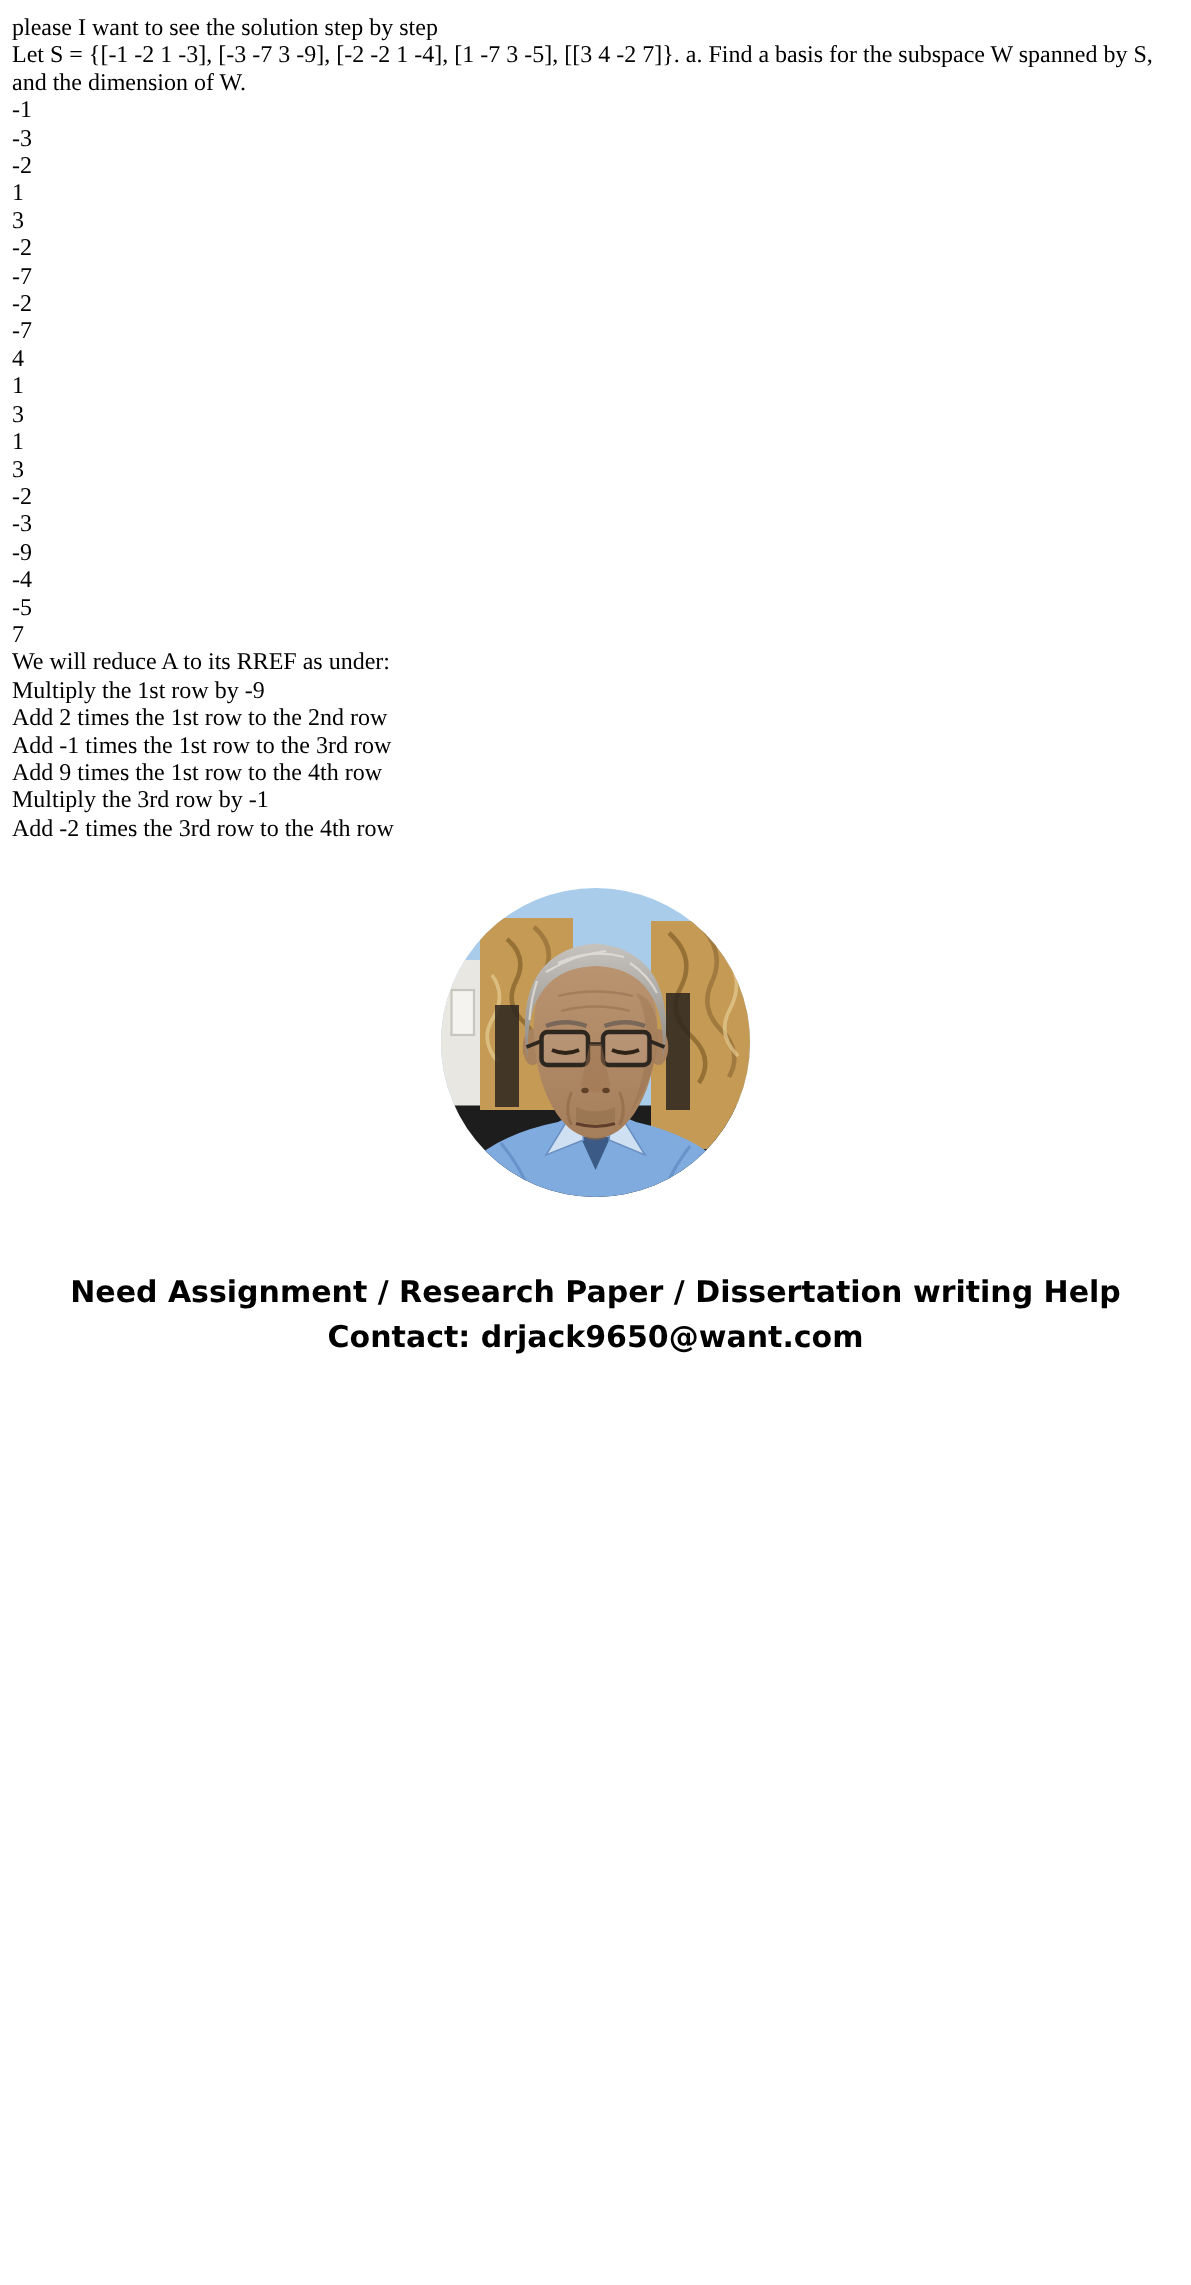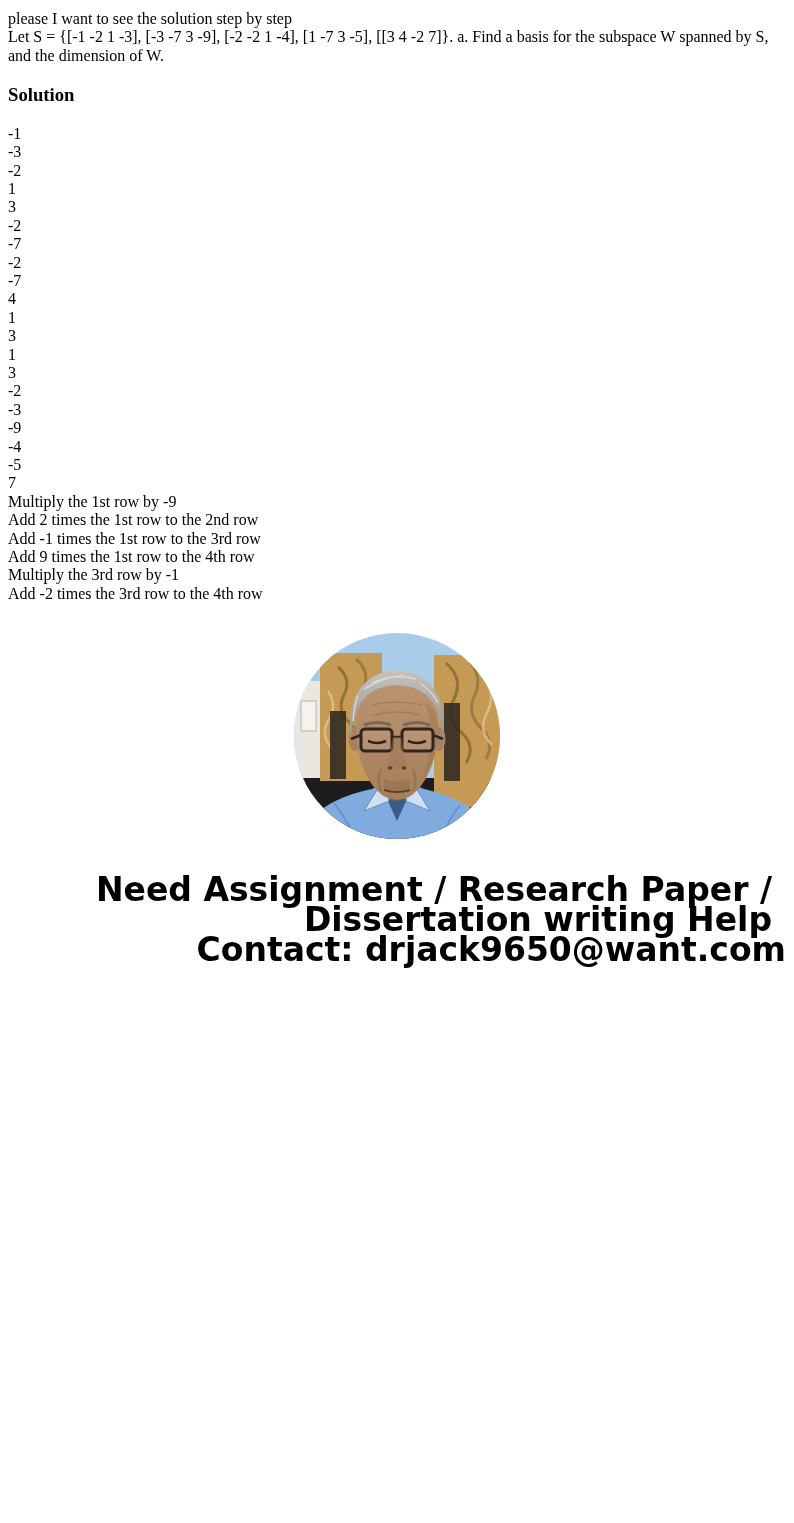--- a/index.html
+++ b/index.html
@@ -22,41 +22,40 @@
     font-weight: bold;
     font-family: "Liberation Serif", "DejaVu Serif", serif;
   }
   .avatar-wrap {
     width: 206px;
     height: 206px;
     margin: 30px auto 0 auto;
   }
   .avatar-wrap svg { display: block; width: 206px; height: 206px; }
   .footer {
-    margin-top: 36px;
-    text-align: right;
+    margin-top: 48px;
+    text-align: center;
     font-family: "DejaVu Sans", "Liberation Sans", sans-serif;
     font-weight: bold;
-    font-size: 33px;
+    font-size: 20px;
     line-height: 30px;
     color: #000000;
   }
   .footer-help { max-width: 750px; margin: 0 auto; }
   .footer-contact { margin: 0 auto; }
 </style>
 </head>
 <body style="background: rgb(255, 255, 255); color: rgb(0, 0, 0);">
 
 <main>
 
   <p class="first">please I want to see the solution step by step</p>
 
   <p>Let S = {[-1 -2 1 -3], [-3 -7 3 -9], [-2 -2 1 -4], [1 -7 3 -5], [[3 4 -2 7]}. a. Find a basis for the subspace W spanned by S, and the dimension of W.</p>
 
-  <h3>Solution</h3>
 
 
   <div>
       <p>-1</p>
       <p>-3</p>
       <p>-2</p>
       <p>1</p>
       <p>3</p>
       <p>-2</p>
       <p>-7</p>
@@ -68,20 +67,21 @@
       <p>1</p>
       <p>3</p>
       <p>-2</p>
       <p>-3</p>
       <p>-9</p>
       <p>-4</p>
       <p>-5</p>
       <p>7</p>
     </div>
 
+  <p>We will reduce A to its RREF as under:</p>
 
   <div>
       <p>Multiply the 1st row by -9</p>
       <p>Add 2 times the 1st row to the 2nd row</p>
       <p>Add -1 times the 1st row to the 3rd row</p>
       <p>Add 9 times the 1st row to the 4th row</p>
       <p>Multiply the 3rd row by -1</p>
       <p>Add -2 times the 3rd row to the 4th row</p>
     </div>
 

